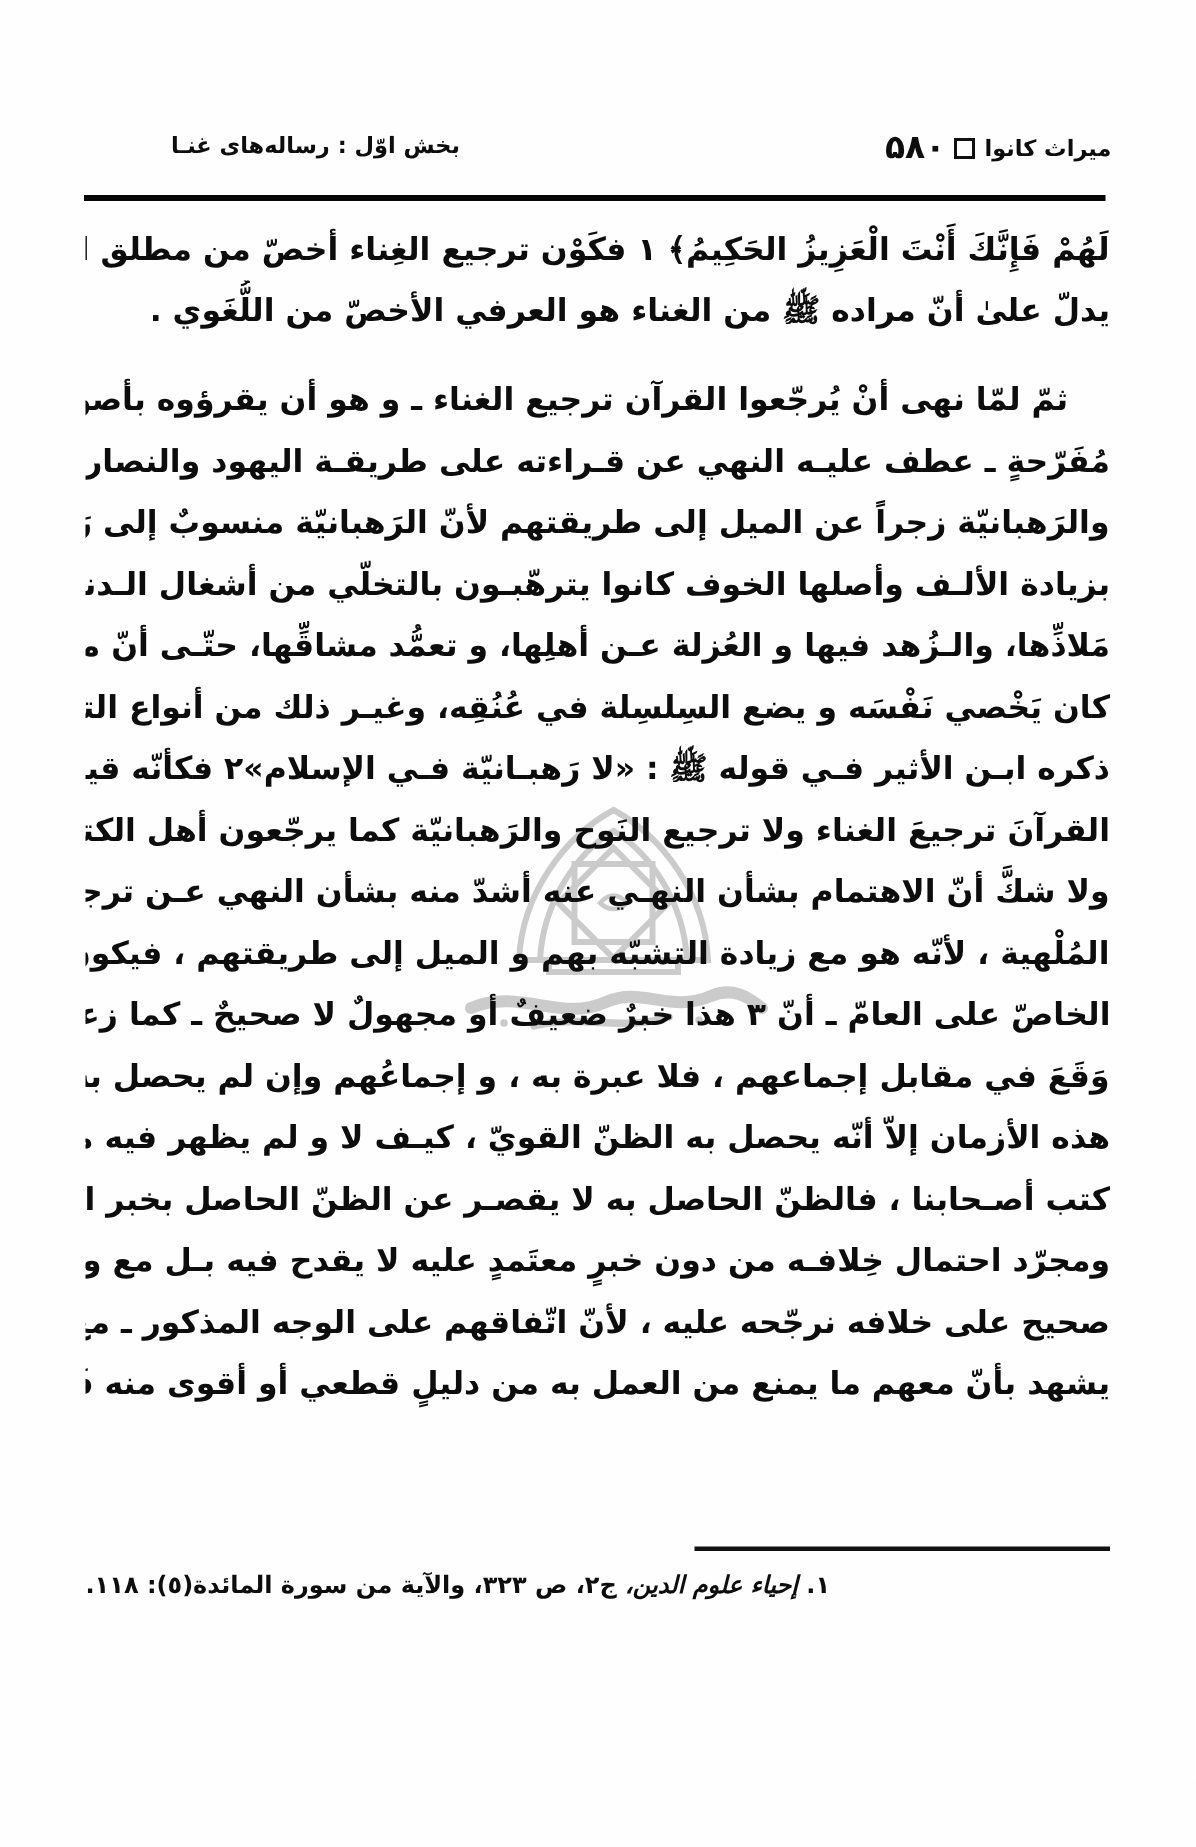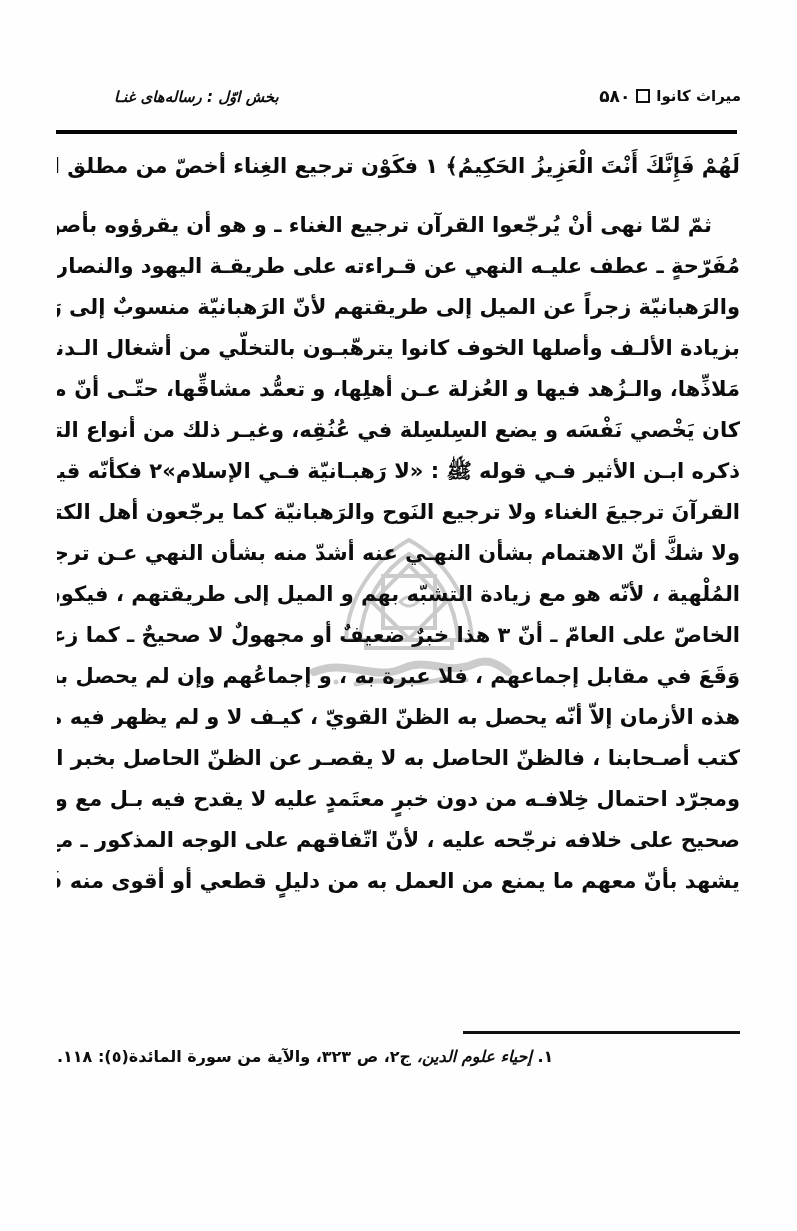--- a/index.html
+++ b/index.html
@@ -15,24 +15,24 @@
   
   .header-right{
     position:absolute;top:86px;right:56px;
     display:flex;align-items:center;
     font-size:15px;font-weight:bold;white-space:nowrap;
   }
   .header-square{
     display:inline-block;width:10px;height:10px;
     border:2px solid #111;margin:0 6px;
   }
-  .header-page-number{font-size:17px;letter-spacing:2px;}
+  .header-page-number{font-size:22px;letter-spacing:2px;}
   .header-left{
     position:absolute;top:88px;left:114px;
-    font-size:15px;font-weight:bold;white-space:nowrap;font-style:italic;
+    font-size:15px;font-weight:bold;white-space:nowrap;
   }
   .header-rule{
     position:absolute;top:130px;left:56px;
     width:681px;height:4px;background:#050505;
   }
   
   .body-text{
     position:absolute;top:146px;right:57px;left:57px;
     font-size:21px;font-weight:bold;
     direction:rtl;
@@ -99,20 +99,21 @@
       <path d="M18,136 C50,122 78,146 108,132 C132,121 150,140 178,128 C192,122 202,128 212,136" stroke-width="8"></path>
       <path d="M60,148 C90,140 120,152 150,142" stroke-width="5"></path>
       <circle cx="40" cy="146" r="2.5" fill="#9a9a9a" stroke="none"></circle>
       <circle cx="170" cy="144" r="2.5" fill="#9a9a9a" stroke="none"></circle>
     </g>
   </svg>
 
   <div class="body-text">
     <div class="paragraph">
         <div class="line">لَهُمْ فَإِنَّكَ أَنْتَ الْعَزِيزُ الحَكِيمُ﴾ ١ فكَوْن ترجيع الغِناء أخصّ من مطلق الترجيع لا</div>
+        <div class="line line-end">يدلّ علىٰ أنّ مراده ﷺ من الغناء هو العرفي الأخصّ من اللُّغَوي .</div>
       </div>
     <div class="paragraph">
         <div class="line line-indent">ثمّ لمّا نهى أنْ يُرجّعوا القرآن ترجيع الغناء ـ و هو أن يقرؤوه بأصواتٍ مُلْهِيةٍ</div>
         <div class="line">مُفَرّحةٍ ـ عطف عليـه النهي عن قـراءته على طريقـة اليهود والنصارى مـن النَوح</div>
         <div class="line">والرَهبانيّة زجراً عن الميل إلى طريقتهم لأنّ الرَهبانيّة منسوبٌ إلى رَهْبَنَةِ النصارى</div>
         <div class="line">بزيادة الألـف وأصلها الخوف كانوا يترهّبـون بالتخلّي من أشغال الـدنيا، و تَركِ</div>
         <div class="line">مَلاذِّها، والـزُهد فيها و العُزلة عـن أهلِها، و تعمُّد مشاقِّها، حتّـى أنّ منهم من</div>
         <div class="line">كان يَخْصي نَفْسَه و يضع السِلسِلة في عُنُقِه، وغيـر ذلك من أنواع التعذيب كما</div>
         <div class="line">ذكره ابـن الأثير فـي قوله ﷺ : «لا رَهبـانيّة فـي الإسلام»٢ فكأنّه قيـل : لا ترجّعوا</div>
         <div class="line">القرآنَ ترجيعَ الغناء ولا ترجيع النَوح والرَهبانيّة كما يرجّعون أهل الكتابين كُتُبَهم ،</div>

